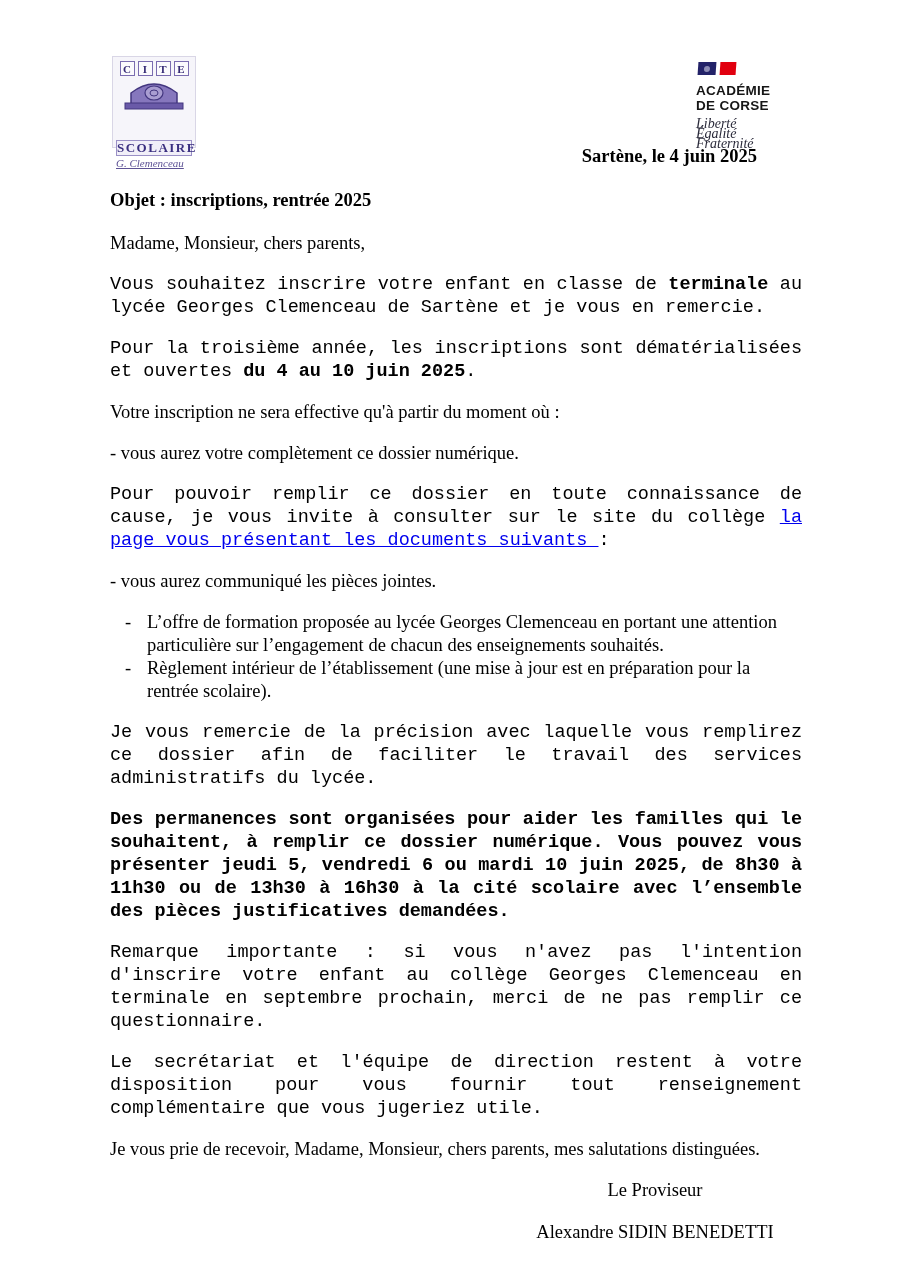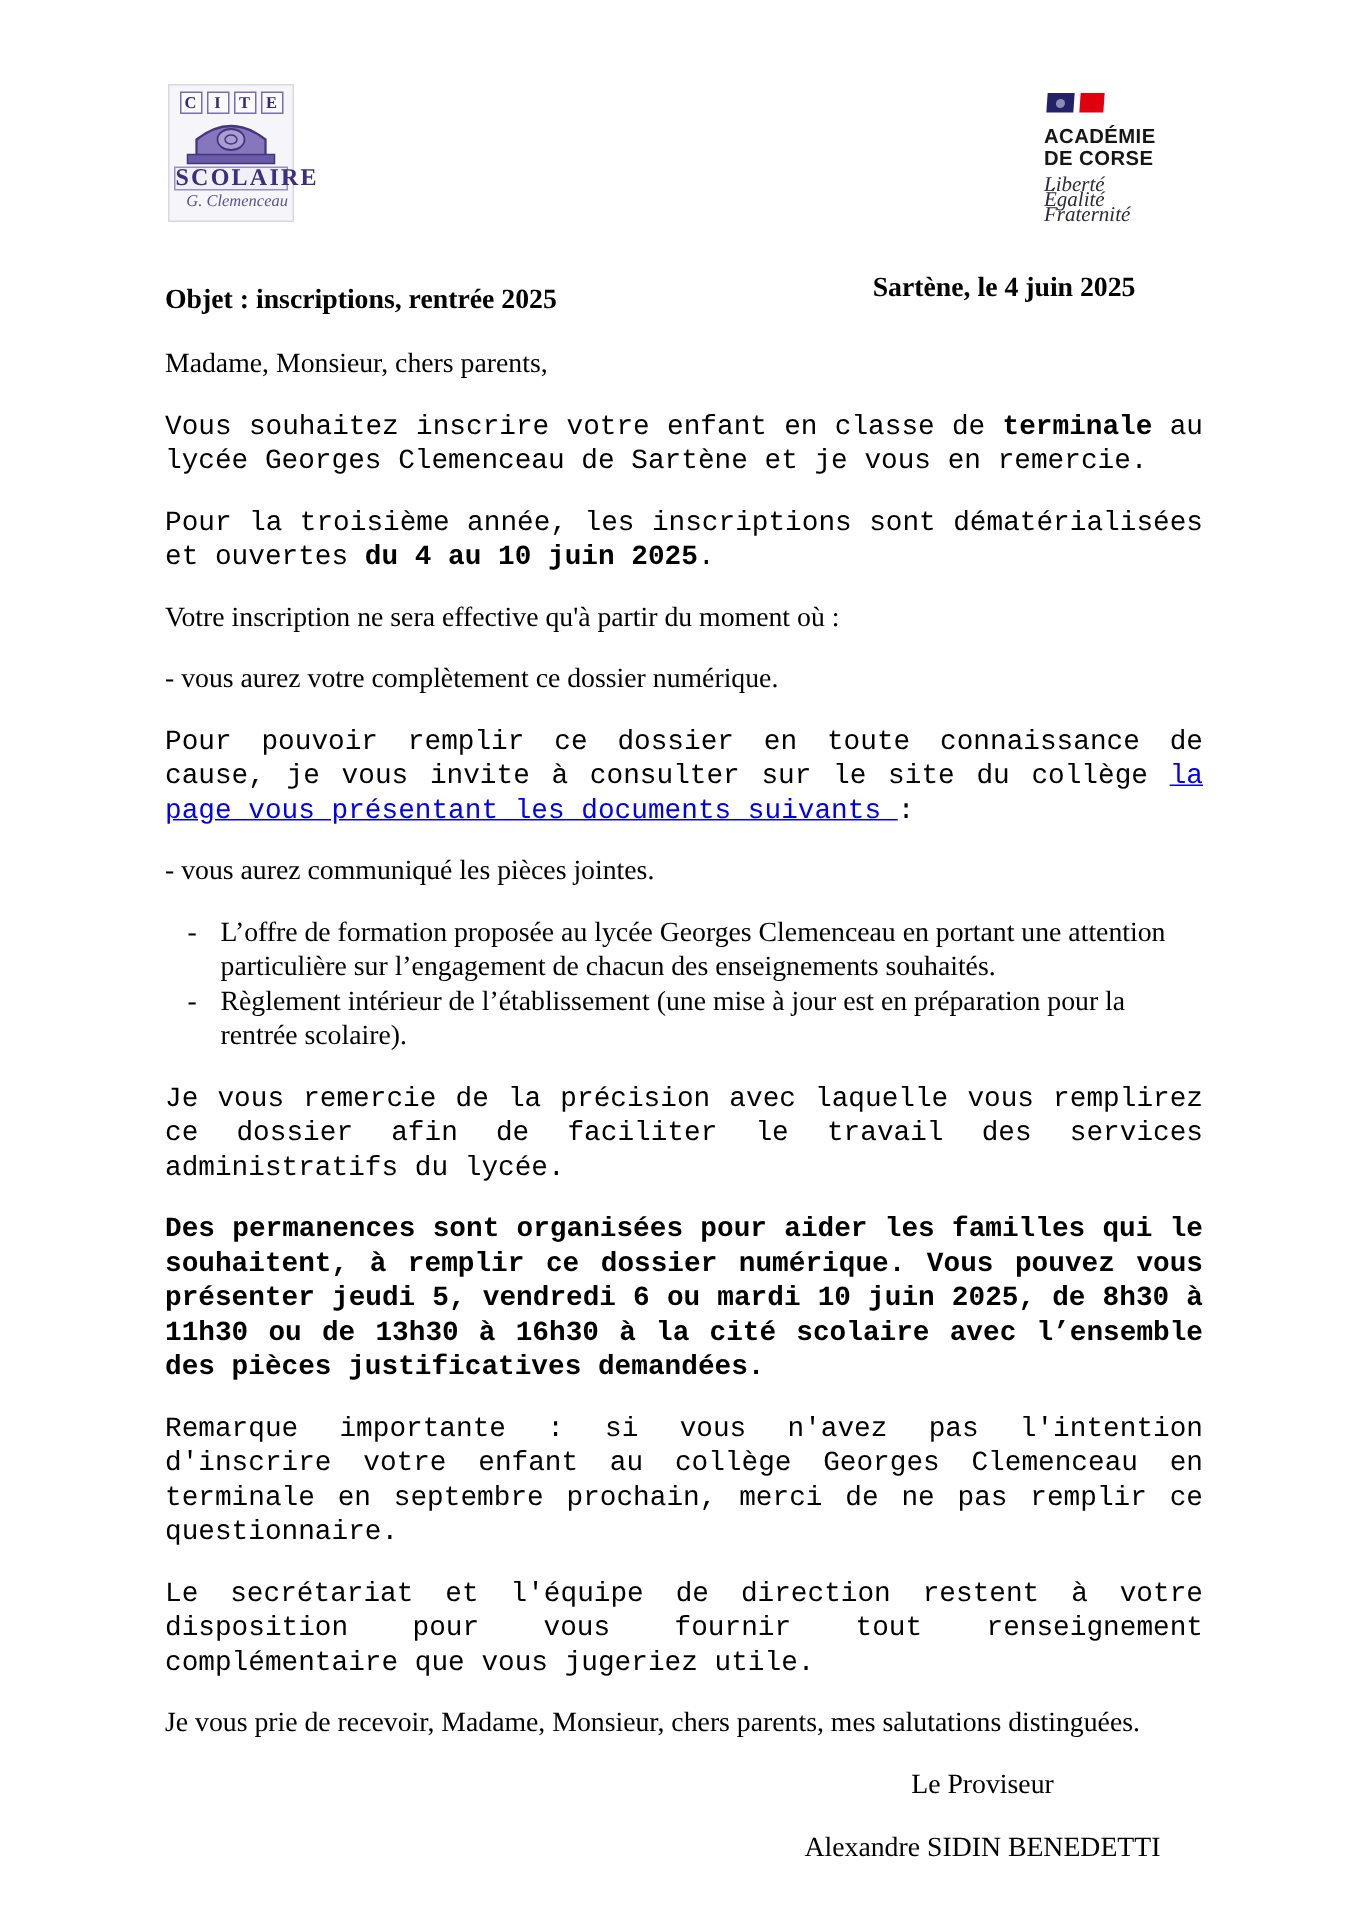--- a/index.html
+++ b/index.html
@@ -25,26 +25,26 @@
     width: 15px; height: 15px;
     border: 1px solid #7a6cb0;
     color: #352a75; background: #fbfafd;
     font-size: 11px; font-weight: bold;
     display: flex; align-items: center; justify-content: center;
   }
   .arch-wrap { display: flex; justify-content: center; margin: 1px 0 0 0; }
   .scolaire-strip {
     border: 1px solid #9a90c6; background: #f1eff8;
     color: #3a2f80; font-weight: bold;
-    font-size: 16px; letter-spacing: 1.5px;
-    text-align: center; line-height: 14px;
+    font-size: 13px; letter-spacing: 1.5px;
+    text-align: center; line-height: 14px; margin-top: 29px;
   }
   .clemenceau-script {
     font-style: italic; font-size: 11px; color: #5d5295;
-    text-align: right; margin-top: 1px; line-height: 13px;
+    text-align: left; margin-top: 1px; line-height: 13px; text-decoration: underline;
   }
 
   
   .academy-logo { position: absolute; left: 696px; top: 62px; width: 120px; }
   .flag { display: flex; gap: 4px; height: 15px; margin-bottom: 6px; margin-left: 2px; }
   .flag-blue {
     width: 18px; height: 13px; background: #232268;
     position: relative; transform: skewX(-4deg);
   }
   .flag-blue::after {
@@ -60,21 +60,21 @@
   }
   .academy-motto {
     margin-top: 6px;
     font-style: italic; font-size: 14px; line-height: 10px;
     color: #2a2a3a; white-space: pre-line;
   }
 
   
   .dateline {
     position: absolute; top: 146px; right: 153px;
-    font-weight: bold; font-size: 18.5px; margin-top: 36px;
+    font-weight: bold; font-size: 18.5px;
   }
 
   
   .body-text {
     position: absolute; left: 110px; top: 189px;
     width: 692px;
     font-size: 18.5px; line-height: 23px;
   }
   .para { margin-bottom: 18px; }
   .justify { text-align: justify; font-family: Liberation Mono, monospace; }

